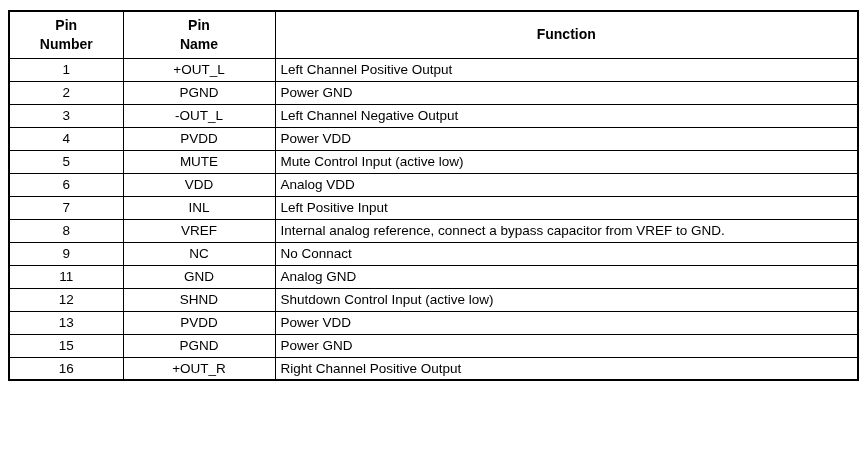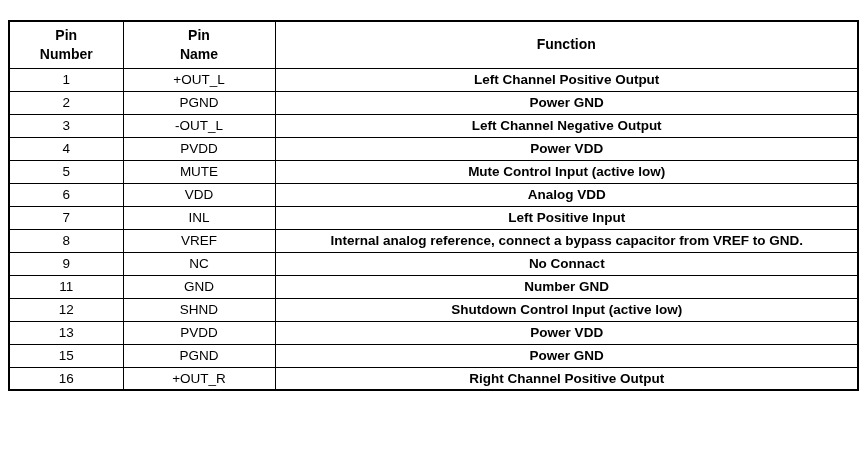--- a/index.html
+++ b/index.html
@@ -8,21 +8,21 @@
       background: #ffffff;
     }
     body {
       width: 865px;
       height: 461px;
       font-family: "Liberation Sans", sans-serif;
       color: #000000;
       box-sizing: border-box;
     }
     .page {
-      padding: 20px 8px;
+      padding: 10px 8px;
     }
     table.pin-table {
       border-collapse: collapse;
       width: 849px;
       table-layout: fixed;
       border: 2px solid #000000;
     }
     .pin-table th,
     .pin-table td {
       border: 1px solid #000000;
@@ -43,23 +43,22 @@
       line-height: 1.35;
     }
     col.col-number { width: 114px; }
     col.col-name   { width: 152px; }
     col.col-function { width: 583px; }
     td.cell-number,
     td.cell-name {
       text-align: center;
     }
     td.cell-function {
-      text-align: center;
+      text-align: left;
       padding-left: 5px;
-      font-weight: bold;
     }
   </style>
 </head>
 <body>
 
 <div class="page">
   <table class="pin-table">
     <colgroup>
       <col class="col-number">
       <col class="col-name">
@@ -116,21 +115,21 @@
           <td class="cell-function">Internal analog reference, connect a bypass capacitor from VREF to GND.</td>
         </tr>
         <tr>
           <td class="cell-number">9</td>
           <td class="cell-name">NC</td>
           <td class="cell-function">No Connact</td>
         </tr>
         <tr>
           <td class="cell-number">11</td>
           <td class="cell-name">GND</td>
-          <td class="cell-function">Number GND</td>
+          <td class="cell-function">Analog GND</td>
         </tr>
         <tr>
           <td class="cell-number">12</td>
           <td class="cell-name">SHND</td>
           <td class="cell-function">Shutdown Control Input (active low)</td>
         </tr>
         <tr>
           <td class="cell-number">13</td>
           <td class="cell-name">PVDD</td>
           <td class="cell-function">Power VDD</td>

